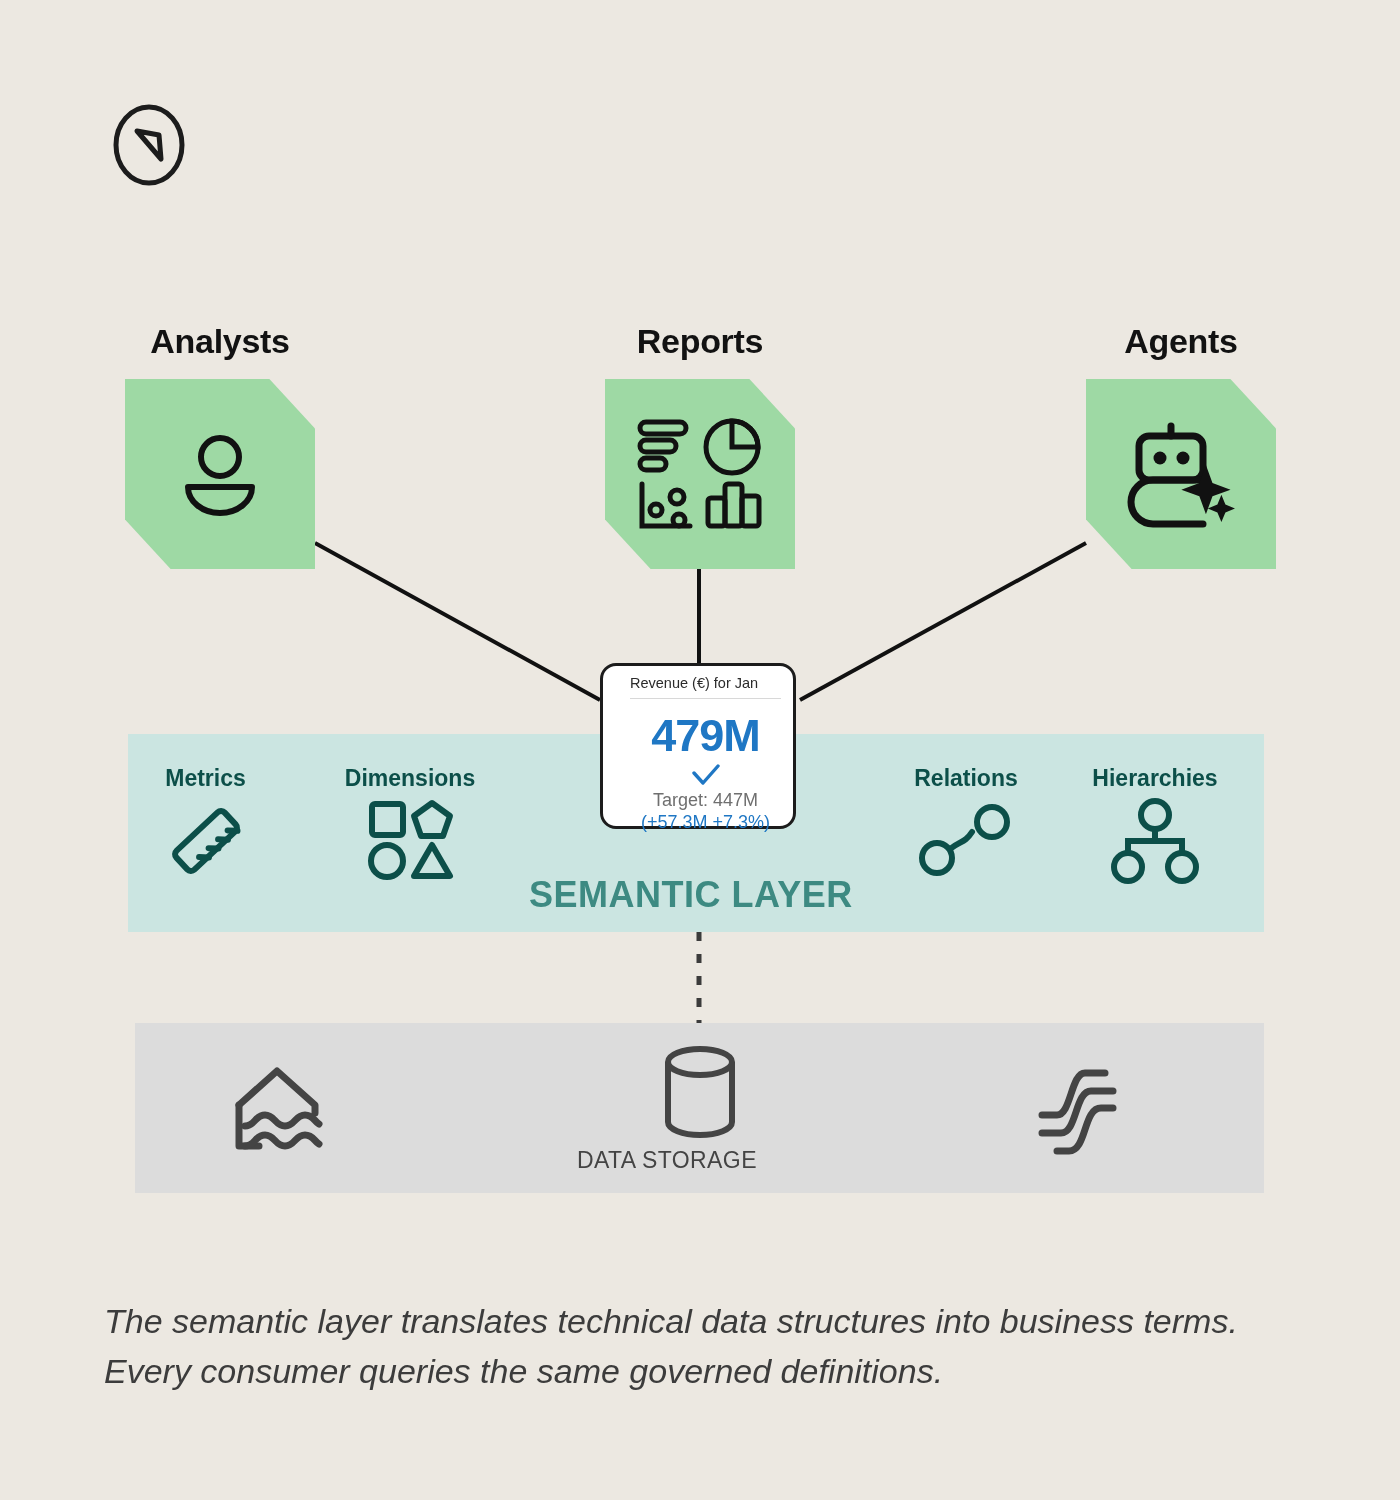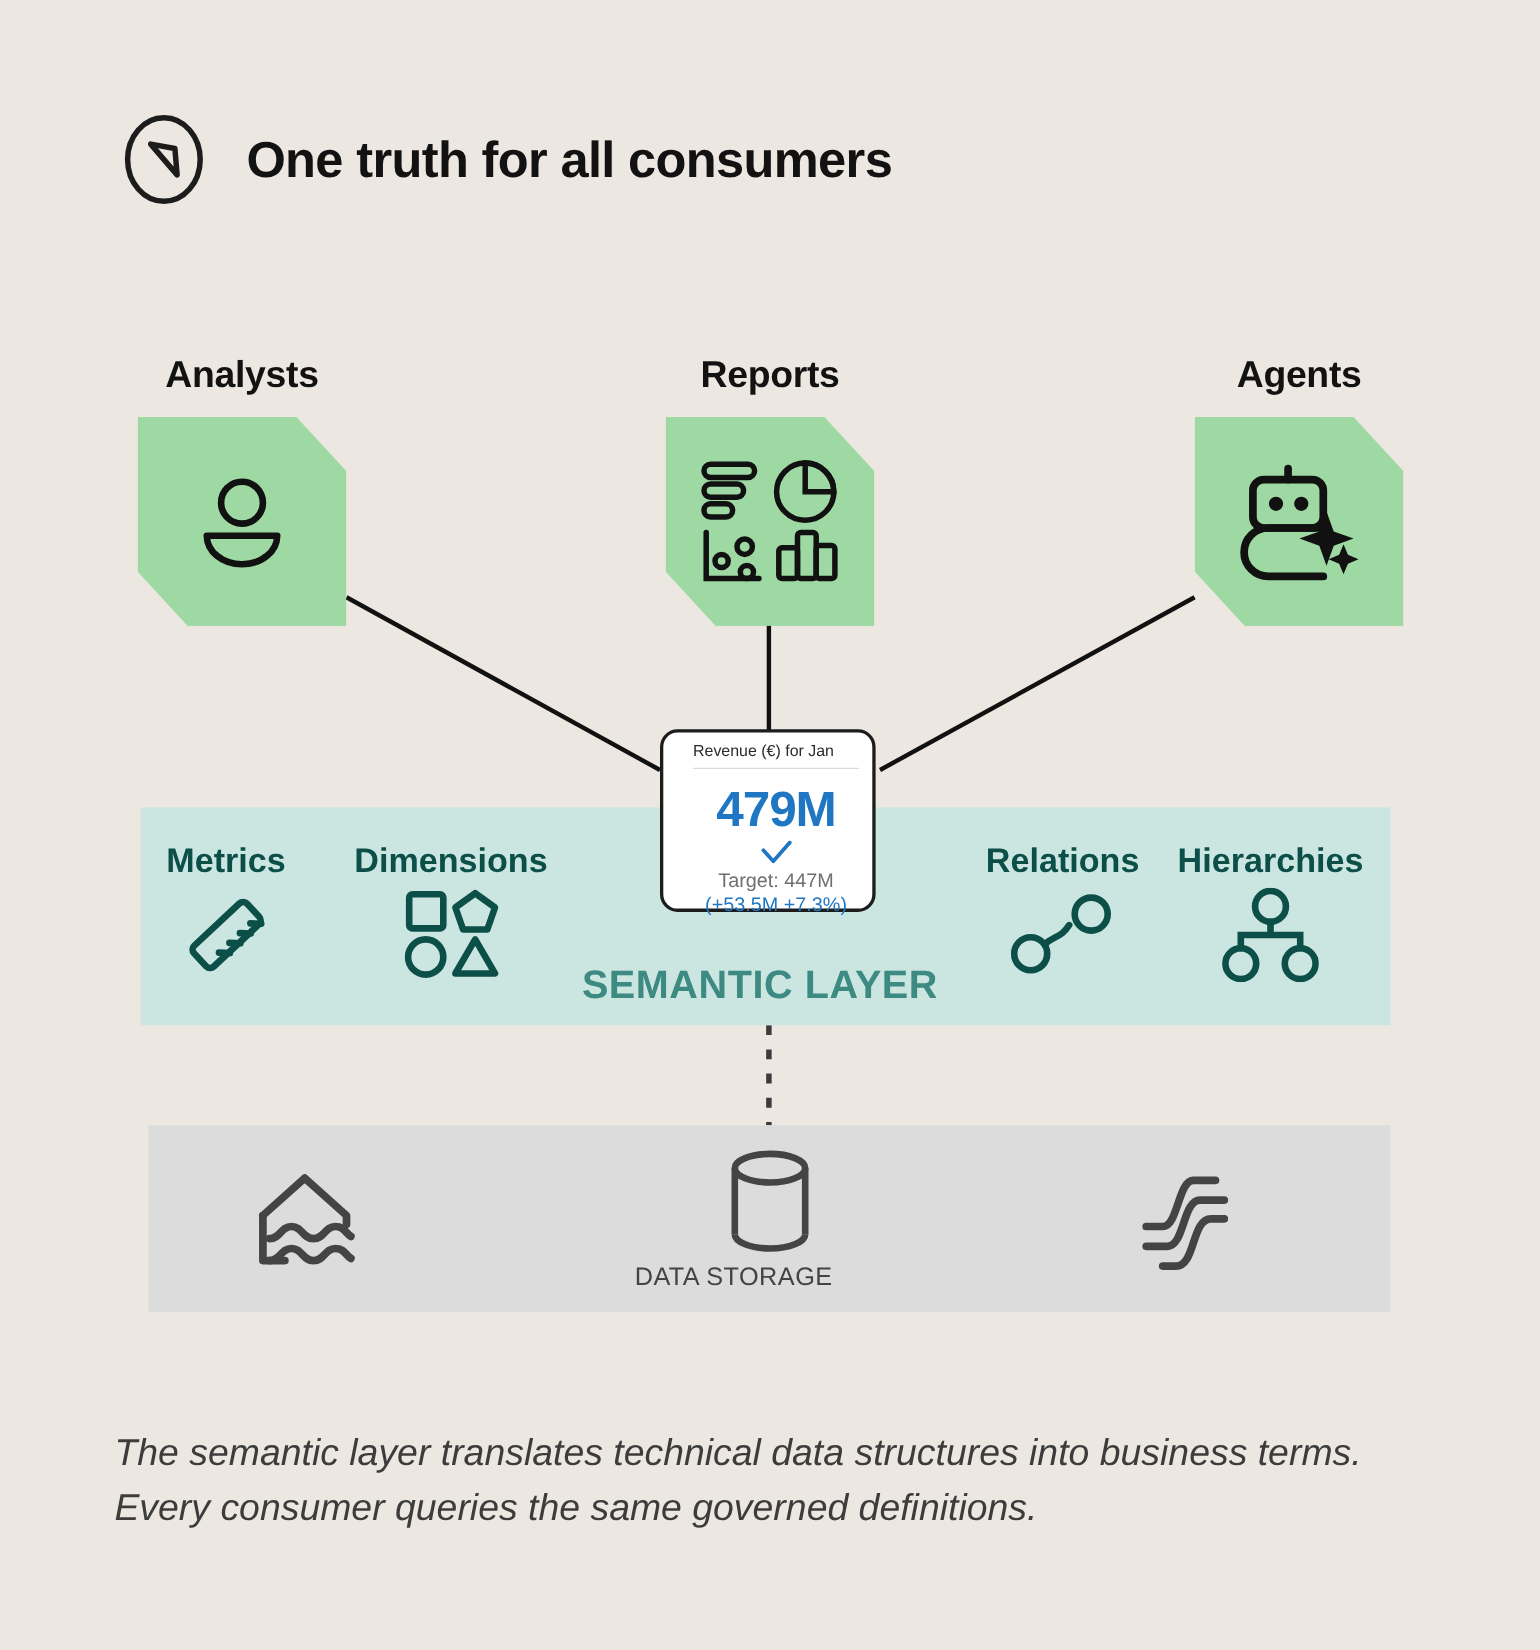--- a/index.html
+++ b/index.html
@@ -86,21 +86,21 @@
     height: 170px;
     background: #dcdcdc;
   }
 
   
   .sem-item {
     position: absolute;
     text-align: center;
   }
   .sem-label {
-    font-size: 31px;
+    font-size: 23px;
     font-weight: bold;
     color: #0c4f49;
     white-space: nowrap;
     margin-bottom: 6px;
   }
   .sem-icon { display: flex; justify-content: center; }
   #sem-metrics     { left: 128px; top: 765px; width: 155px; }
   #sem-dimensions  { left: 310px; top: 765px; width: 200px; }
   #sem-relations   { left: 880px; top: 765px; width: 172px; }
   #sem-hierarchies { left: 1060px; top: 765px; width: 190px; }
@@ -203,21 +203,20 @@
   <line x1="699" y1="560" x2="699" y2="665" stroke="#111111" stroke-width="4"></line>
   <line x1="1086" y1="543" x2="800" y2="700" stroke="#111111" stroke-width="4"></line>
   <line x1="699" y1="932" x2="699" y2="1023" stroke="#3b3b3b" stroke-width="5" stroke-dasharray="9 13" stroke-linecap="butt"></line>
 </svg>
 
 <div id="header">
   <svg id="compass-icon" viewBox="0 0 82 82">
     <ellipse cx="41" cy="41" rx="33" ry="38" fill="none" stroke="#1c1c1c" stroke-width="5"></ellipse>
     <path d="M29 27 L53 55 L51 31 Z" fill="none" stroke="#1c1c1c" stroke-width="5" stroke-linejoin="round"></path>
   </svg>
-  <div id="page-title">One truth for all consumers</div>
 </div>
 
 <div class="consumer" id="consumer-analysts">
   <div class="consumer-label">Analysts</div>
   <div class="consumer-tile">
     <svg width="110" height="110" viewBox="0 0 110 110">
       <circle cx="55" cy="38" r="19" fill="none" stroke="#111111" stroke-width="6"></circle>
       <path d="M23 68 H87 A32 26 0 0 1 23 68 Z" fill="none" stroke="#111111" stroke-width="6" stroke-linejoin="round"></path>
     </svg>
   </div>
@@ -370,16 +369,16 @@
 
 <div id="kpi-card">
   <div id="kpi-title">Revenue (€) for Jan</div>
   <div id="kpi-main">
     <span id="kpi-value">479M</span>
     <svg id="kpi-check" width="30" height="26" viewBox="0 0 30 26">
       <path d="M3 9 L12 19 L27 2" fill="none" stroke="#1f77c4" stroke-width="3.4" stroke-linecap="round" stroke-linejoin="round"></path>
     </svg>
   </div>
   <div id="kpi-target">Target: 447M</div>
-  <div id="kpi-delta">(+53.5M +7.3%)</div>
+  <div id="kpi-delta">(+57.3M +7.3%)</div>
 </div>
 
 <div id="caption">The semantic layer translates technical data structures into business terms. Every consumer queries the same governed definitions.</div>
 
 </body></html>

